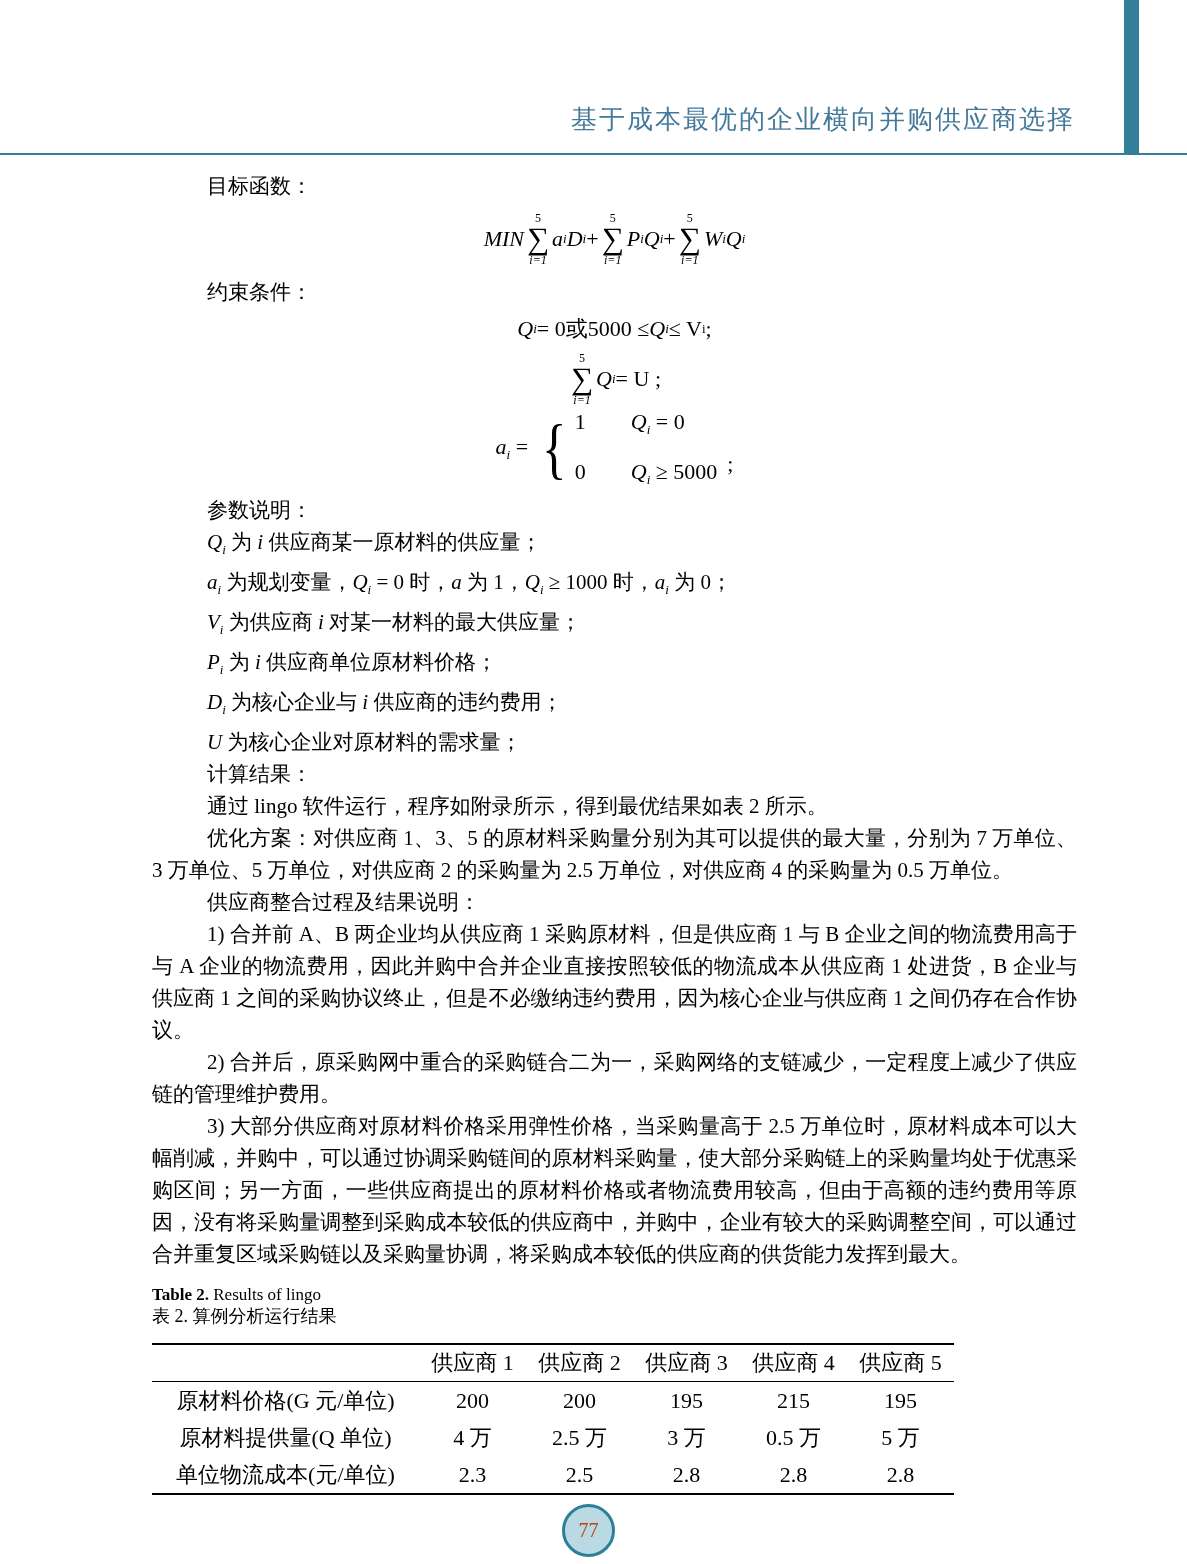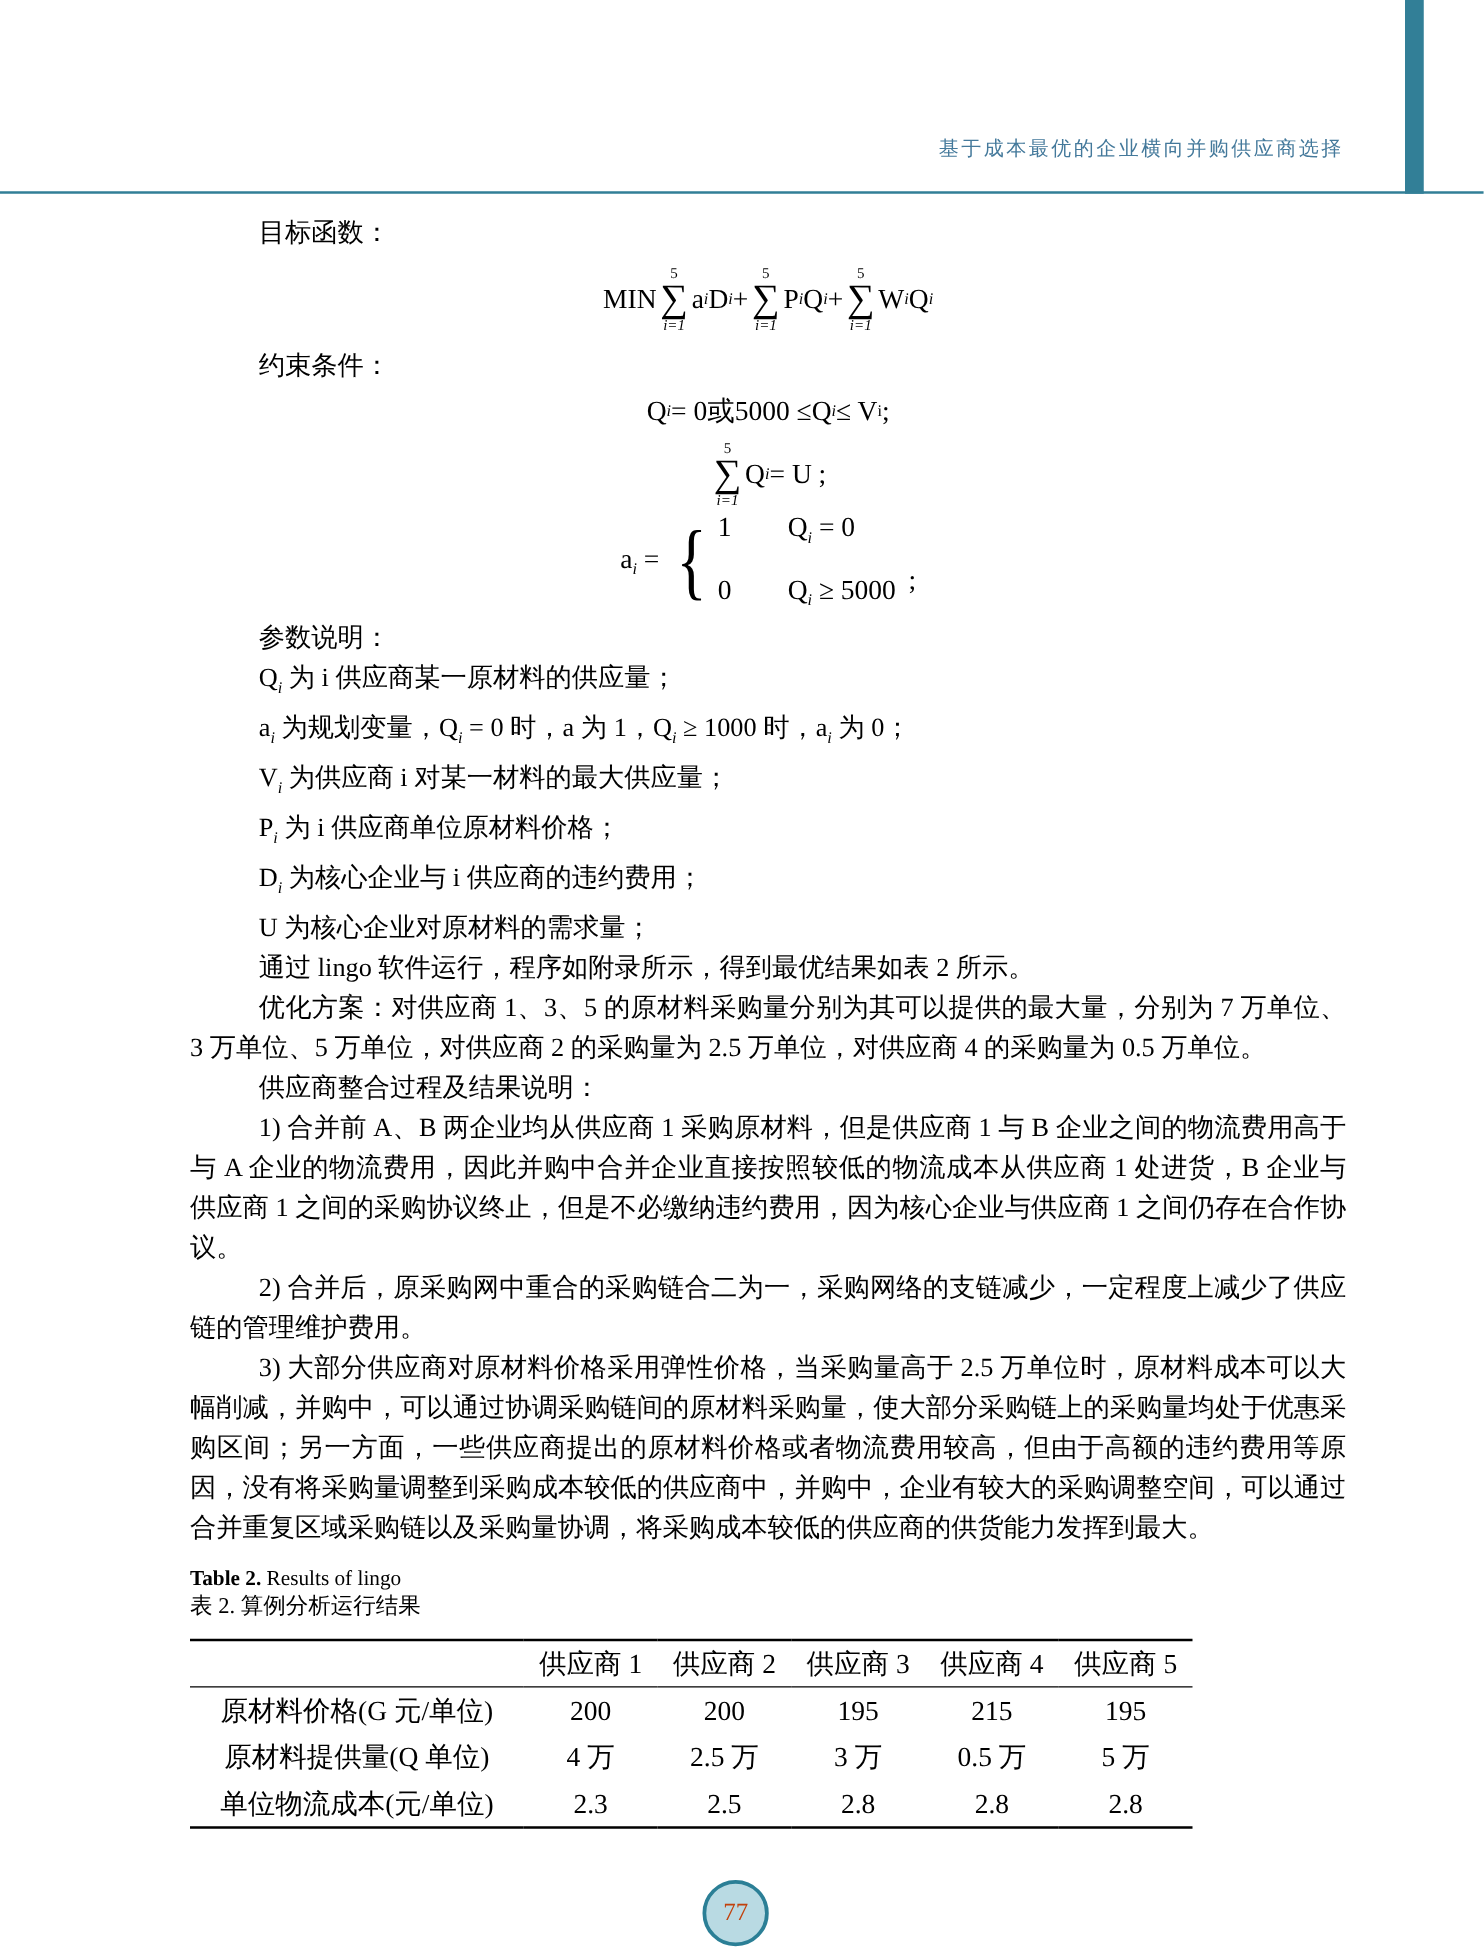--- a/index.html
+++ b/index.html
@@ -3,38 +3,38 @@
 <meta charset="utf-8">
 <style>
   html,body { margin:0; padding:0; }
   body {
     width:1187px; height:1564px; background:#ffffff; position:relative;
     font-family:"Liberation Serif","DejaVu Serif",serif; color:#000;
     overflow:hidden;
   }
   .side-bar { position:absolute; left:1124px; top:0; width:15px; height:155px; background:#327F97; }
   .head-title {
-    position:absolute; top:107px; right:112px; font-size:16px; line-height:26px;
+    position:absolute; top:107px; right:112px; font-size:26px; line-height:26px;
     color:#44799B; letter-spacing:2px; white-space:nowrap;
   }
   .head-rule { position:absolute; top:153px; left:0; width:1187px; height:2px; background:#327F97; }
 
   .doc {
     position:absolute; left:152px; top:170px; width:925px;
     font-size:21px; line-height:32px; text-align:justify;
   }
   .doc p { margin:0; text-indent:55px; }
 
   .formula { text-align:center; text-indent:0; font-size:22px; display:flex; align-items:center; justify-content:center; }
   .f-obj   { margin:6px 0 6px 0; height:62px; }
   .f-c1    { margin:4px 0; height:34px; }
   .f-c2    { height:58px; }
   .f-cases { margin:6px 0; height:74px; }
 
-  .m-it { }
+  .m-it { font-style:italic; }
   .m-sub { font-style:italic; font-size:13px; vertical-align:-5px; letter-spacing:0; }
   .m-subn { font-size:13px; vertical-align:-5px; }
 
   .sum { display:inline-flex; flex-direction:column; align-items:center; line-height:1; margin:0 3px; vertical-align:middle; }
   .sum-up { font-size:12px; line-height:12px; }
   .sum-sigma { font-size:31px; line-height:30px; }
   .sum-lo { font-size:12px; line-height:13px; font-style:italic; }
 
   .brace { font-size:68px; font-weight:100; line-height:1; margin:0 4px 6px 10px; transform:scaleX(0.75); }
   .cases-col { display:inline-flex; flex-direction:column; gap:10px; text-align:left; }
@@ -149,20 +149,21 @@
     </div>
 
     <p>参数说明：</p>
     <p><span class="m-it">Q</span><span class="m-sub">i</span><span class="m-cn"> 为 </span><span class="m-it">i</span><span class="m-cn"> 供应商某一原材料的供应量；</span></p>
     <p><span class="m-it">a</span><span class="m-sub">i</span><span class="m-cn"> 为规划变量，</span><span class="m-it">Q</span><span class="m-sub">i</span><span class="m-n"> = 0 </span><span class="m-cn">时，</span><span class="m-it">a</span><span class="m-cn"> 为 1，</span><span class="m-it">Q</span><span class="m-sub">i</span><span class="m-n"> ≥ 1000 </span><span class="m-cn">时，</span><span class="m-it">a</span><span class="m-sub">i</span><span class="m-cn"> 为 0；</span></p>
     <p><span class="m-it">V</span><span class="m-sub">i</span><span class="m-cn"> 为供应商 </span><span class="m-it">i</span><span class="m-cn"> 对某一材料的最大供应量；</span></p>
     <p><span class="m-it">P</span><span class="m-sub">i</span><span class="m-cn"> 为 </span><span class="m-it">i</span><span class="m-cn"> 供应商单位原材料价格；</span></p>
     <p><span class="m-it">D</span><span class="m-sub">i</span><span class="m-cn"> 为核心企业与 </span><span class="m-it">i</span><span class="m-cn"> 供应商的违约费用；</span></p>
     <p><span class="m-it">U</span><span class="m-cn"> 为核心企业对原材料的需求量；</span></p>
 
+    <p>计算结果：</p>
     <p>通过 lingo 软件运行，程序如附录所示，得到最优结果如表 2 所示。</p>
     <p>优化方案：对供应商 1、3、5 的原材料采购量分别为其可以提供的最大量，分别为 7 万单位、3 万单位、5 万单位，对供应商 2 的采购量为 2.5 万单位，对供应商 4 的采购量为 0.5 万单位。</p>
     <p>供应商整合过程及结果说明：</p>
     <p>1) 合并前 A、B 两企业均从供应商 1 采购原材料，但是供应商 1 与 B 企业之间的物流费用高于与 A 企业的物流费用，因此并购中合并企业直接按照较低的物流成本从供应商 1 处进货，B 企业与供应商 1 之间的采购协议终止，但是不必缴纳违约费用，因为核心企业与供应商 1 之间仍存在合作协议。</p>
     <p>2) 合并后，原采购网中重合的采购链合二为一，采购网络的支链减少，一定程度上减少了供应链的管理维护费用。</p>
     <p>3) 大部分供应商对原材料价格采用弹性价格，当采购量高于 2.5 万单位时，原材料成本可以大幅削减，并购中，可以通过协调采购链间的原材料采购量，使大部分采购链上的采购量均处于优惠采购区间；另一方面，一些供应商提出的原材料价格或者物流费用较高，但由于高额的违约费用等原因，没有将采购量调整到采购成本较低的供应商中，并购中，企业有较大的采购调整空间，可以通过合并重复区域采购链以及采购量协调，将采购成本较低的供应商的供货能力发挥到最大。</p>
 
     <div class="tbl-wrap">
       <p class="tcap-en"><b>Table 2.</b><span> Results of lingo</span></p>
       <p class="tcap-zh"><span>表 2.</span><span> 算例分析运行结果</span></p>

